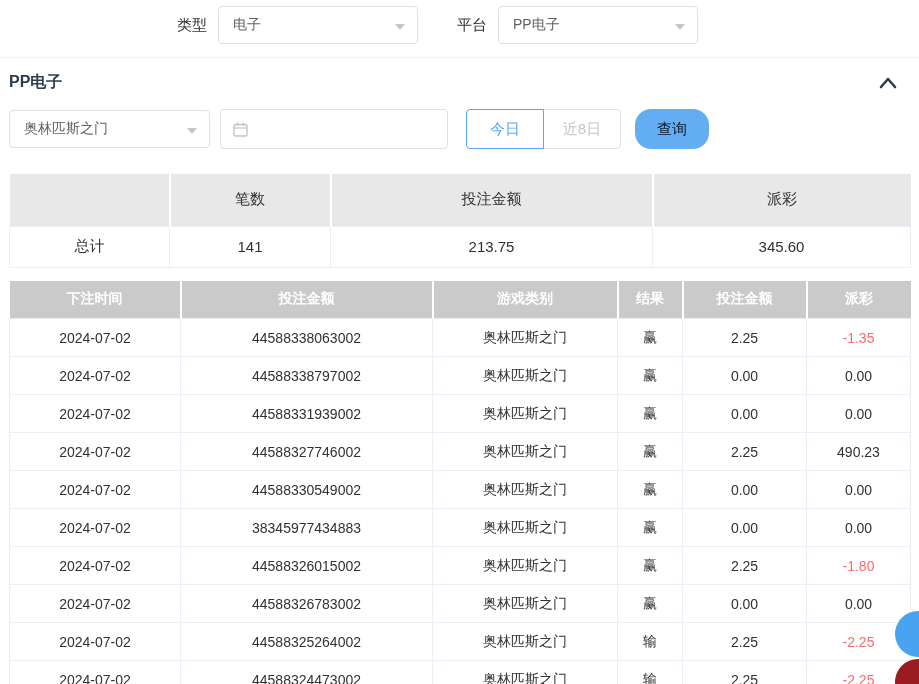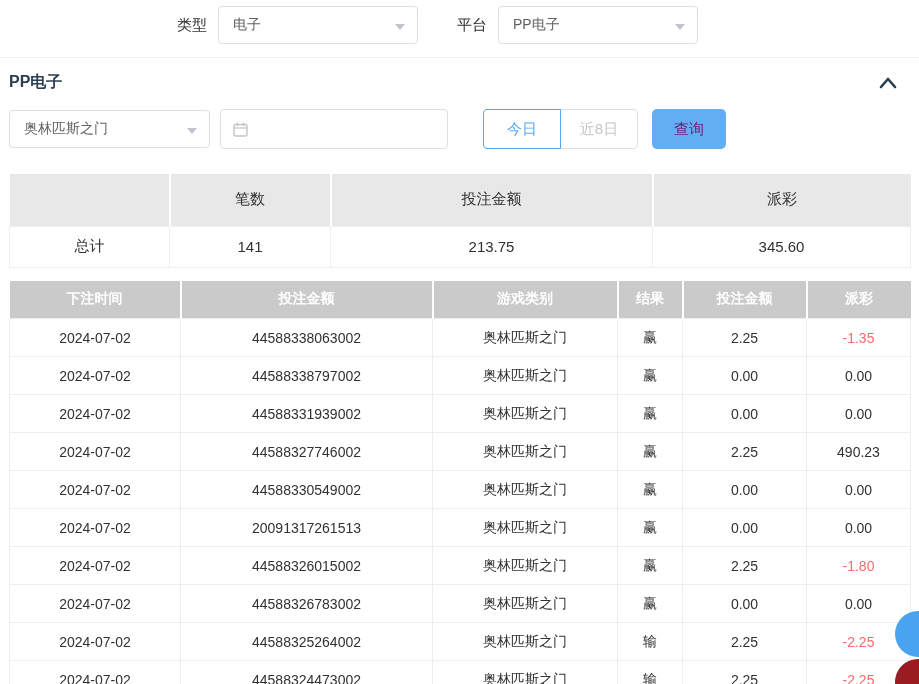--- a/index.html
+++ b/index.html
@@ -26,28 +26,28 @@
   .section-title { font-size:16px; font-weight:bold; color:#2c3e50; }
   .chevron-up { width:18px; height:14px; cursor:pointer; }
 
   
   .filter-bar { display:flex; align-items:center; padding-left:9px; margin-top:15px; height:40px; }
   .select-game { width:201px; }
   .date-input { display:flex; align-items:center; height:40px; width:228px; margin-left:10px;
                 border:1px solid #dcdfe6; border-radius:4px; padding:0 10px 0 12px; cursor:pointer; }
   .cal-icon { width:15px; height:15px; margin-right:8px; flex:none; }
   .date-text { font-size:15px; color:#303133; white-space:nowrap; }
-  .btn-group { display:flex; margin-left:19px;padding-left:16px; }
+  .btn-group { display:flex; margin-left:2px;padding-left:16px; }
   .seg { height:40px; width:78px; background:#fff; border:1px solid #dcdfe6; font-size:15px;
          color:#c3c6cc; cursor:pointer; margin-left:-1px; text-align:center; line-height:38px; }
   .seg.first { border-radius:4px 0 0 4px; margin-left:0; }
   .seg.last { border-radius:0 4px 4px 0; }
   .seg.active { border:1px solid #57a8f4; color:#57a8f4; position:relative; z-index:1; }
-  .btn-query { height:40px; width:74px; margin-left:14px; background:#63aef3; color:#701a75;
-               border:none; border-radius:5px; font-size:15px; cursor:pointer; }
+  .btn-query { height:40px; width:74px; margin-left:14px; background:#63aef3; color:#0f172a;
+               border:none; border-radius:16px; font-size:15px; cursor:pointer; }
 
   
   table { border-collapse:collapse; table-layout:fixed; width:901px; margin-left:9px; }
   td, th { text-align:center; font-weight:normal; overflow:hidden; white-space:nowrap; }
 
   .summary-table { margin-top:25px; }
   .summary-table th { background:#e8e8e8; height:52px; font-size:15px; color:#303133;
                       border-right:2px solid #fff; }
   .summary-table th:last-child { border-right:none; }
   .summary-table td { height:41px; font-size:15px; color:#303133;
@@ -191,21 +191,21 @@
         <tr>
           <td>2024-07-02</td>
           <td>44588330549002</td>
           <td>奥林匹斯之门</td>
           <td>赢</td>
           <td>0.00</td>
           <td>0.00</td>
         </tr>
         <tr>
           <td>2024-07-02</td>
-          <td>20091317261513</td>
+          <td>38345977434883</td>
           <td>奥林匹斯之门</td>
           <td>赢</td>
           <td>0.00</td>
           <td>0.00</td>
         </tr>
         <tr>
           <td>2024-07-02</td>
           <td>44588326015002</td>
           <td>奥林匹斯之门</td>
           <td>赢</td>

